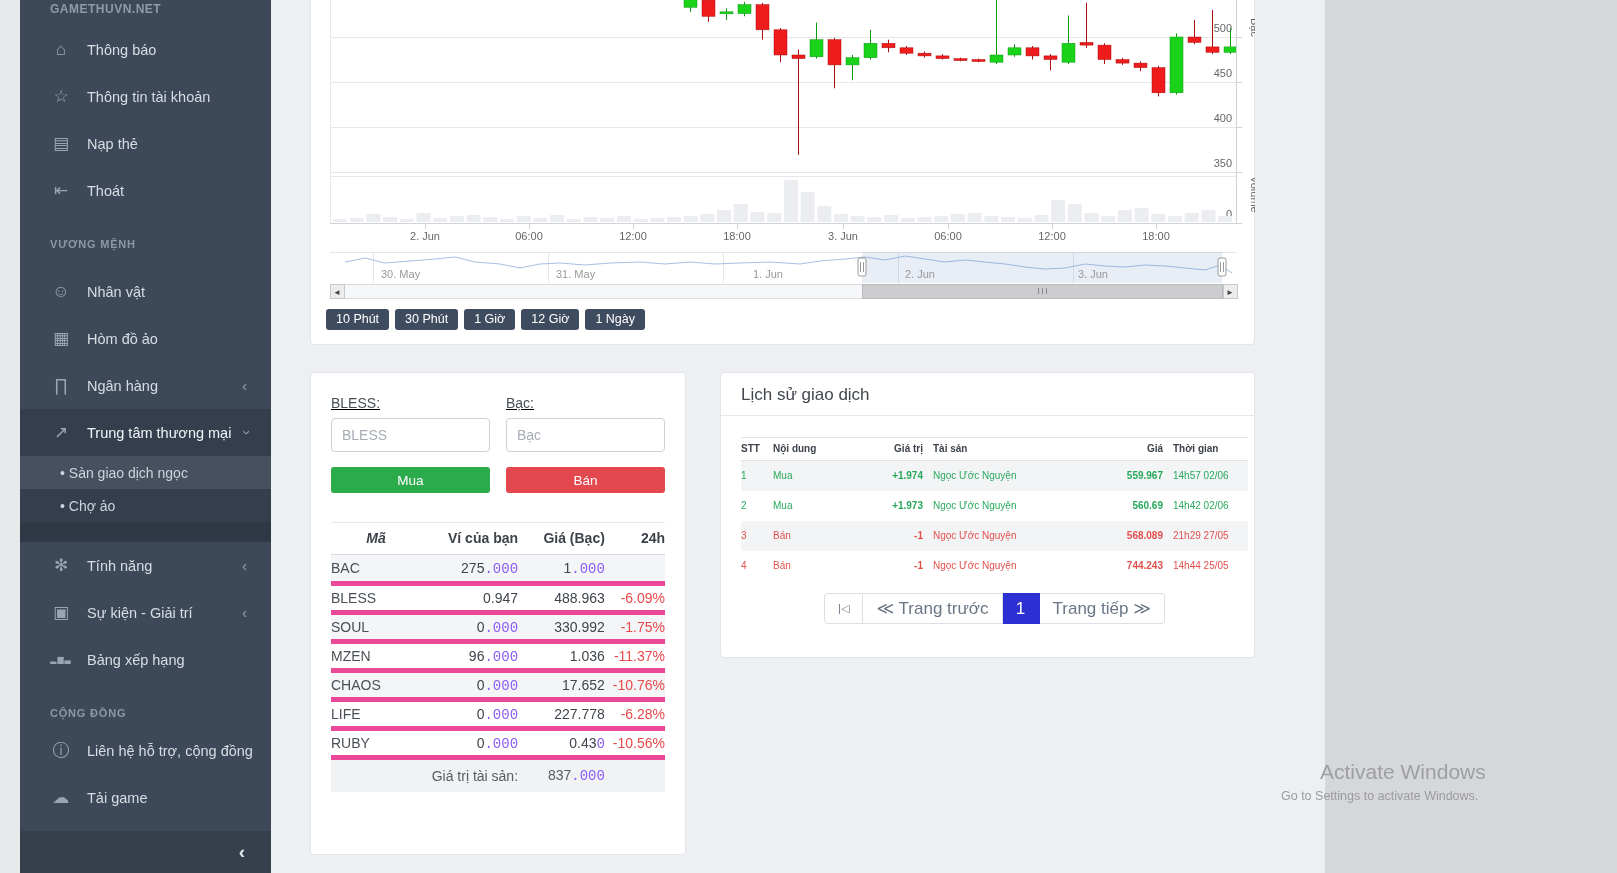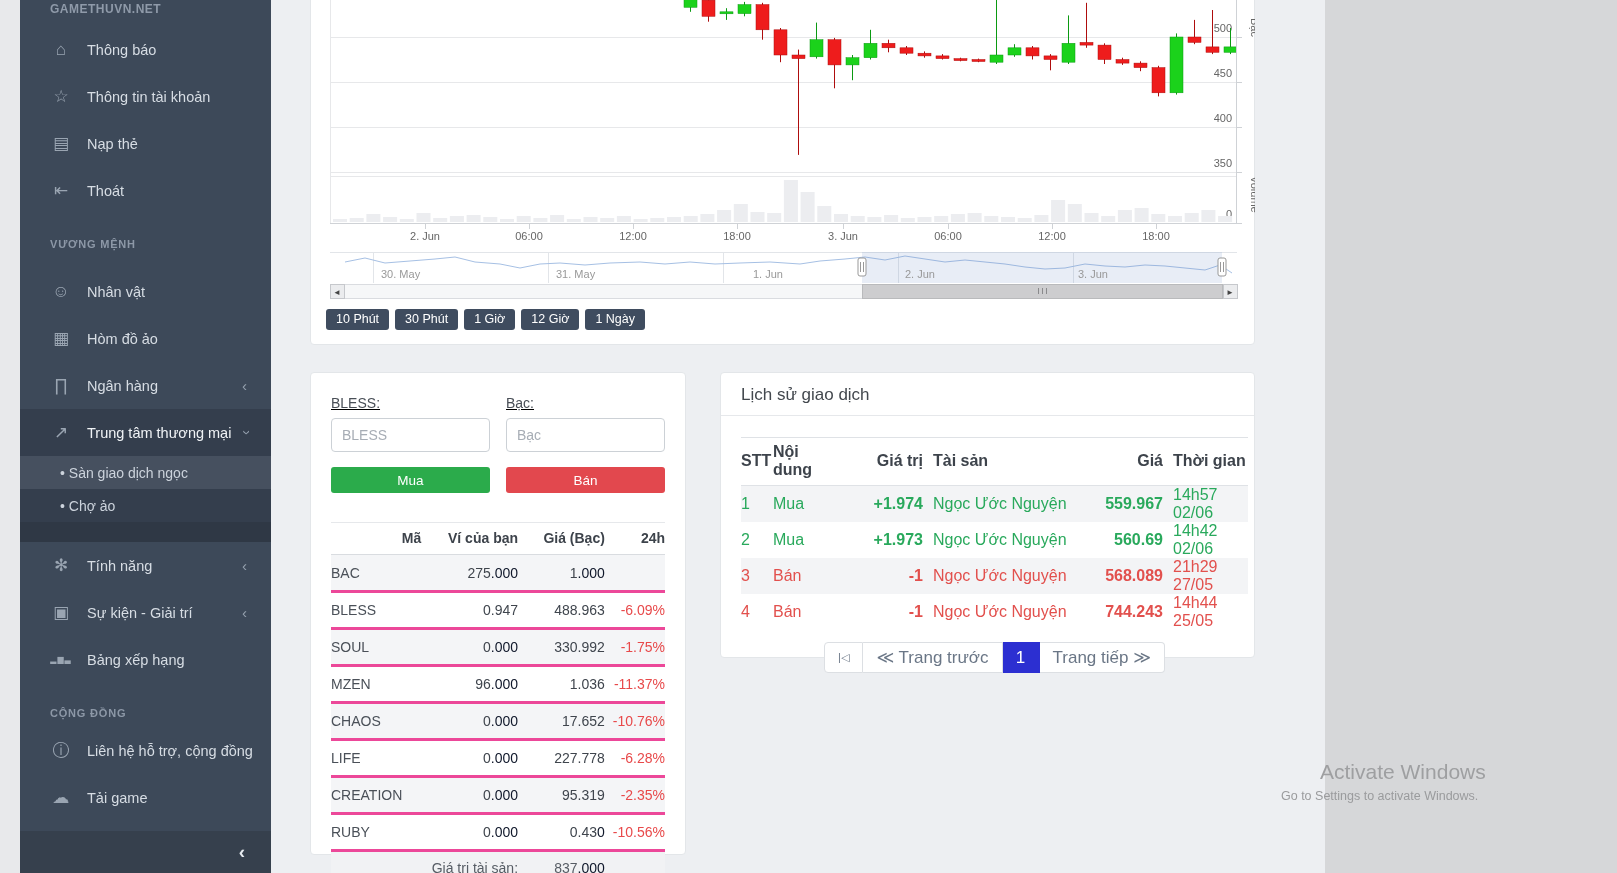--- a/index.html
+++ b/index.html
@@ -52,34 +52,34 @@
                  font-size:14px; color:#333; font-family:inherit; }
   .field input::placeholder { color:#a7adb5; }
   .btn-row { display:flex; gap:16px; margin-top:15px; }
   .tbtn { flex:1; height:26px; border:none; border-radius:3px; color:#fff; font-size:13.5px;
           font-family:inherit; cursor:pointer; }
   .btn-buy { background:#2bab4b; }
   .btn-sell { background:#e2484e; }
   .market { width:100%; border-collapse:collapse; margin-top:29px; font-size:14px; }
   .market th { padding:7px 0 8px; border-top:1px solid #e6e8eb; border-bottom:1px solid #d9dce0;
                color:#3d434b; text-align:right; font-weight:bold; }
-  .market th:first-child { text-align:right; }
-  .market td { height:37px; text-align:right; color:#3f454d; border-bottom:3px solid #ec4899; }
+  .market th:first-child { text-align:center;font-style:italic; }
+  .market td { height:29px; text-align:right; color:#3f454d; border-bottom:5px solid #ec4899; }
   .market td.code { text-align:left; color:#4a5058; }
   .market tr.striped { background:#f4f5f7; }
-  .market .frac { color:#0f172a; }
+  .market .frac { color:#8b5cf6;font-family:Liberation Mono, monospace; }
   .market td.chg { color:#e8494a; }
   .market tfoot tr { background:#f1f2f4; }
   .market tfoot td { height:34px; color:#565c64; border-bottom:none; }
 
   
   .history-card { left:720px; top:372px; width:535px; height:286px; z-index:1; }
   .hist-title { padding:12px 20px 10px; font-size:17px; color:#43484e; border-bottom:1px solid #e6e8eb; }
   .hist-body { padding:21px 0 0 20px; }
-  .hist { width:507px; table-layout:fixed; border-collapse:collapse; font-size:16px; }
+  .hist { width:507px; table-layout:fixed; border-collapse:collapse; font-size:10px; }
   .hist col.c1{width:32px}.hist col.c2{width:62px}.hist col.c3{width:88px}
   .hist col.c4{width:148px}.hist col.c5{width:92px}.hist col.c6{width:85px}
   .hist th { border-top:1px solid #dfe2e6; border-bottom:1px solid #dfe2e6; padding:5px 0 6px;
              color:#3d434b; text-align:left; font-weight:bold; }
   .hist th.r, .hist td.r { text-align:right; }
   .hist th.pl, .hist td.pl { padding-left:10px;margin-top:42px; }
   .hist td { height:30px; }
   .hist tr.striped { background:#f3f4f6; }
   .hist tr.up { color:#29a95c; }
   .hist tr.down { color:#e2504d; }
@@ -442,26 +442,20 @@
           <td>0<span class="frac">.000</span></td>
           <td>17.652<span class="frac"></span></td>
           <td class="chg">-10.76%</td>
         </tr>
         <tr>
           <td class="code">LIFE</td>
           <td>0<span class="frac">.000</span></td>
           <td>227.778<span class="frac"></span></td>
           <td class="chg">-6.28%</td>
         </tr>
-        <tr class="striped">
-          <td class="code">CREATION</td>
-          <td>0<span class="frac">.000</span></td>
-          <td>95.319<span class="frac"></span></td>
-          <td class="chg">-2.35%</td>
-        </tr>
         <tr>
           <td class="code">RUBY</td>
           <td>0<span class="frac">.000</span></td>
           <td>0.43<span class="frac">0</span></td>
           <td class="chg">-10.56%</td>
         </tr>
       </tbody>
     <tfoot>
       <tr>
         <td colspan="2">Giá trị tài sản:</td>

